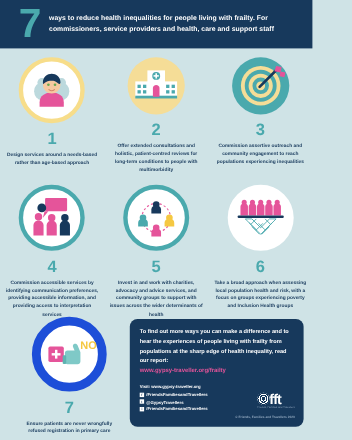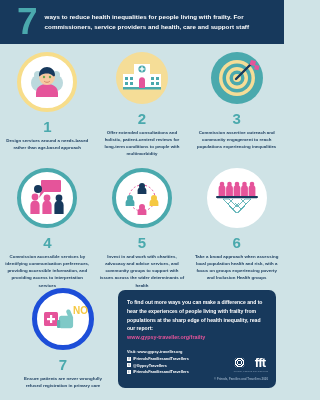--- a/index.html
+++ b/index.html
@@ -31,21 +31,21 @@
   .cell{flex:1;display:flex;flex-direction:column;align-items:center;}
   .circle{
     width:52px;height:52px;border-radius:50%;
     display:flex;align-items:center;justify-content:center;
     position:relative;
   }
   .c-cream{background:#ffffff;border:4px solid #f7dd8a;}
   .c-sand{background:#f5dd97;}
   .c-teal-ring{background:#ffffff;border:4px solid #4aa9ad;}
   .c-teal-solid{background:#4aa9ad;}
-  .c-pink-ring{background:#ffffff;border:5px solid #1d4ed8;}
+  .c-pink-ring{background:#ffffff;border:8px solid #1d4ed8;}
 
   .num{
     color:#4aa9ad;font-size:15px;font-weight:700;line-height:1;
     margin-top:7px;margin-bottom:3px;
   }
   .desc{
     color:#17395c;font-size:4.4px;line-height:1.62;font-weight:700;
     text-align:center;width:86px;letter-spacing:.02px;
   }
 
@@ -69,21 +69,21 @@
   .cta-visit{color:#ffffff;font-size:3.9px;font-weight:700;margin-top:9px;line-height:1.5;}
   .social-row{display:flex;align-items:center;gap:2px;margin-top:1.5px;}
   .sq{
     width:4px;height:4px;background:#ffffff;color:#17395c;
     font-size:3px;line-height:4px;text-align:center;font-weight:700;
     display:inline-block;flex:none;
   }
   .social-txt{color:#ffffff;font-size:3.9px;font-weight:700;}
 
   .logo-wrap{position:absolute;right:8px;bottom:16px;text-align:right;}
-  .logo{display:flex;align-items:center;gap:10px;}
+  .logo{display:flex;align-items:center;gap:0;}
   .logo-mark{
     width:11px;height:11px;border-radius:50%;
     background:radial-gradient(circle,#17395c 0 22%,#ffffff 22% 34%,#17395c 34% 46%,#ffffff 46% 58%,#17395c 58% 70%,#ffffff 70% 100%);
     position:relative;
   }
   .logo-text{color:#ffffff;font-size:13px;font-weight:700;line-height:1;letter-spacing:-.8px;}
   .logo-sub{color:#8fa6bd;font-size:2.2px;margin-top:1px;letter-spacing:.1px;}
   .copyright{
     position:absolute;right:8px;bottom:7px;
     color:#8fa6bd;font-size:2.9px;font-weight:700;text-align:right;

